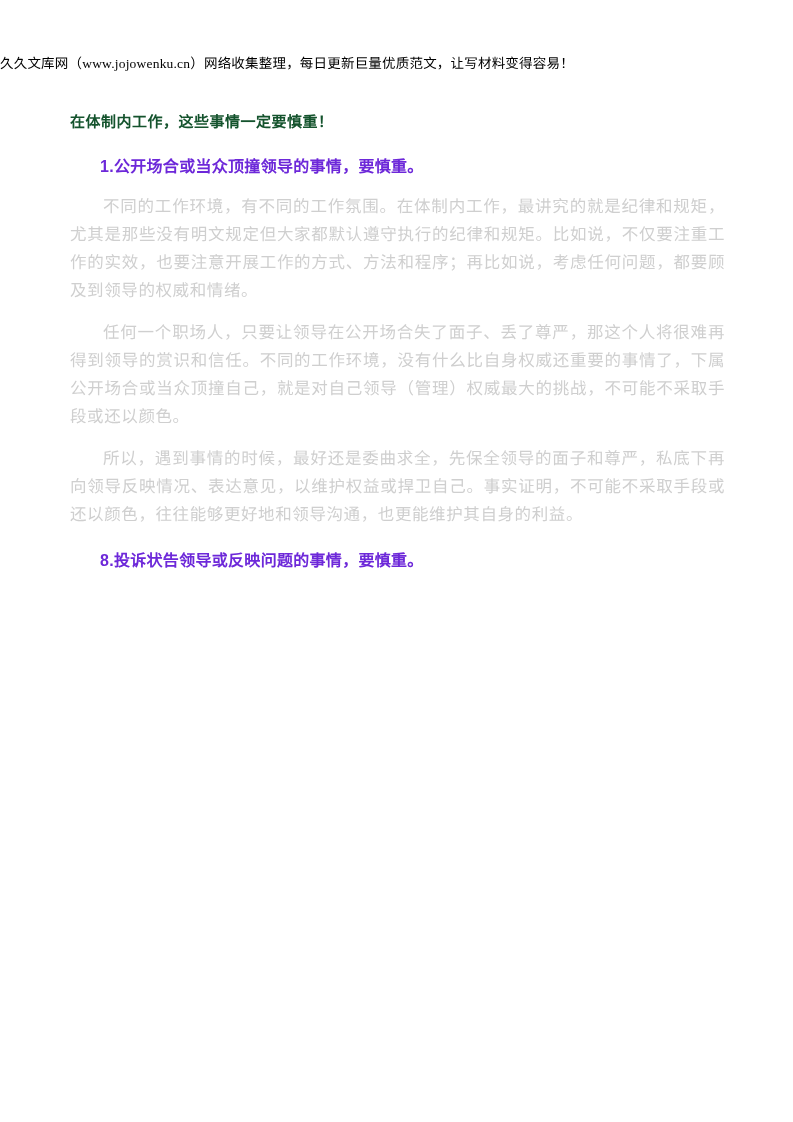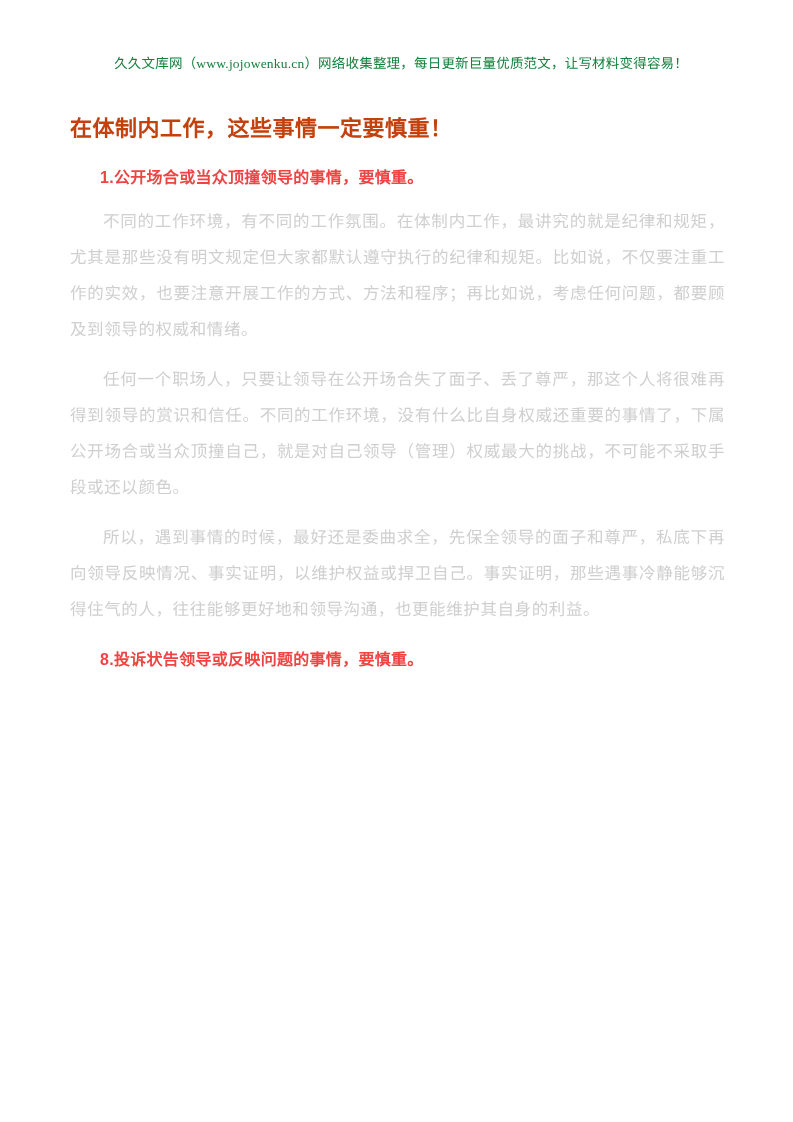--- a/index.html
+++ b/index.html
@@ -21,53 +21,53 @@
     box-sizing: border-box;
     padding: 0;
     position: relative;
     background: #ffffff;
   }
   .watermark-header {
     position: absolute;
     top: 52px;
     left: 0;
     width: 688px;
-    text-align: right;
+    text-align: left;
     font-size: 13.5px;
     font-family: "Liberation Serif", "DejaVu Serif", serif;
-    color: #15803d;
+    color: #000000;
     letter-spacing: 0.2px;
     white-space: nowrap;
   }
   .content {
     position: absolute;
     top: 110px;
     left: 70px;
     width: 655px;
   }
   .doc-title {
-    font-size: 22px;
+    font-size: 15px;
     font-weight: bold;
-    color: #c2410c;
+    color: #14532d;
     font-family: "Liberation Sans", sans-serif;
     margin: 0 0 22px 0;
     letter-spacing: 0.5px;
   }
   .section-heading {
     font-size: 16px;
     font-weight: bold;
-    color: #ef4444;
+    color: #6d28d9;
     font-family: "Liberation Sans", sans-serif;
     margin: 0 0 16px 0;
     text-indent: 30px;
     letter-spacing: 0.3px;
   }
   .para {
     font-size: 16.5px;
-    line-height: 36px;
+    line-height: 28px;
     color: #cfcfcf;
     text-indent: 33px;
     margin: 0 0 14px 0;
     text-align: justify;
     letter-spacing: 0.6px;
     font-family: "Liberation Serif", "DejaVu Serif", serif;
   }
   .spacer-sm { height: 4px; }
 </style>
 </head>
@@ -80,21 +80,21 @@
   <div class="content">
 
     <h1 class="doc-title">在体制内工作，这些事情一定要慎重！</h1>
 
     <h2 class="section-heading">1.公开场合或当众顶撞领导的事情，要慎重。</h2>
 
     <p class="para">不同的工作环境，有不同的工作氛围。在体制内工作，最讲究的就是纪律和规矩，尤其是那些没有明文规定但大家都默认遵守执行的纪律和规矩。比如说，不仅要注重工作的实效，也要注意开展工作的方式、方法和程序；再比如说，考虑任何问题，都要顾及到领导的权威和情绪。</p>
 
     <p class="para">任何一个职场人，只要让领导在公开场合失了面子、丢了尊严，那这个人将很难再得到领导的赏识和信任。不同的工作环境，没有什么比自身权威还重要的事情了，下属公开场合或当众顶撞自己，就是对自己领导（管理）权威最大的挑战，不可能不采取手段或还以颜色。</p>
 
-    <p class="para">所以，遇到事情的时候，最好还是委曲求全，先保全领导的面子和尊严，私底下再向领导反映情况、事实证明，以维护权益或捍卫自己。事实证明，那些遇事冷静能够沉得住气的人，往往能够更好地和领导沟通，也更能维护其自身的利益。</p>
+    <p class="para">所以，遇到事情的时候，最好还是委曲求全，先保全领导的面子和尊严，私底下再向领导反映情况、表达意见，以维护权益或捍卫自己。事实证明，不可能不采取手段或还以颜色，往往能够更好地和领导沟通，也更能维护其自身的利益。</p>
 
     <div class="spacer-sm"></div>
 
     <h2 class="section-heading">8.投诉状告领导或反映问题的事情，要慎重。</h2>
 
 
   </div>
 </div>
 
 </body></html>

